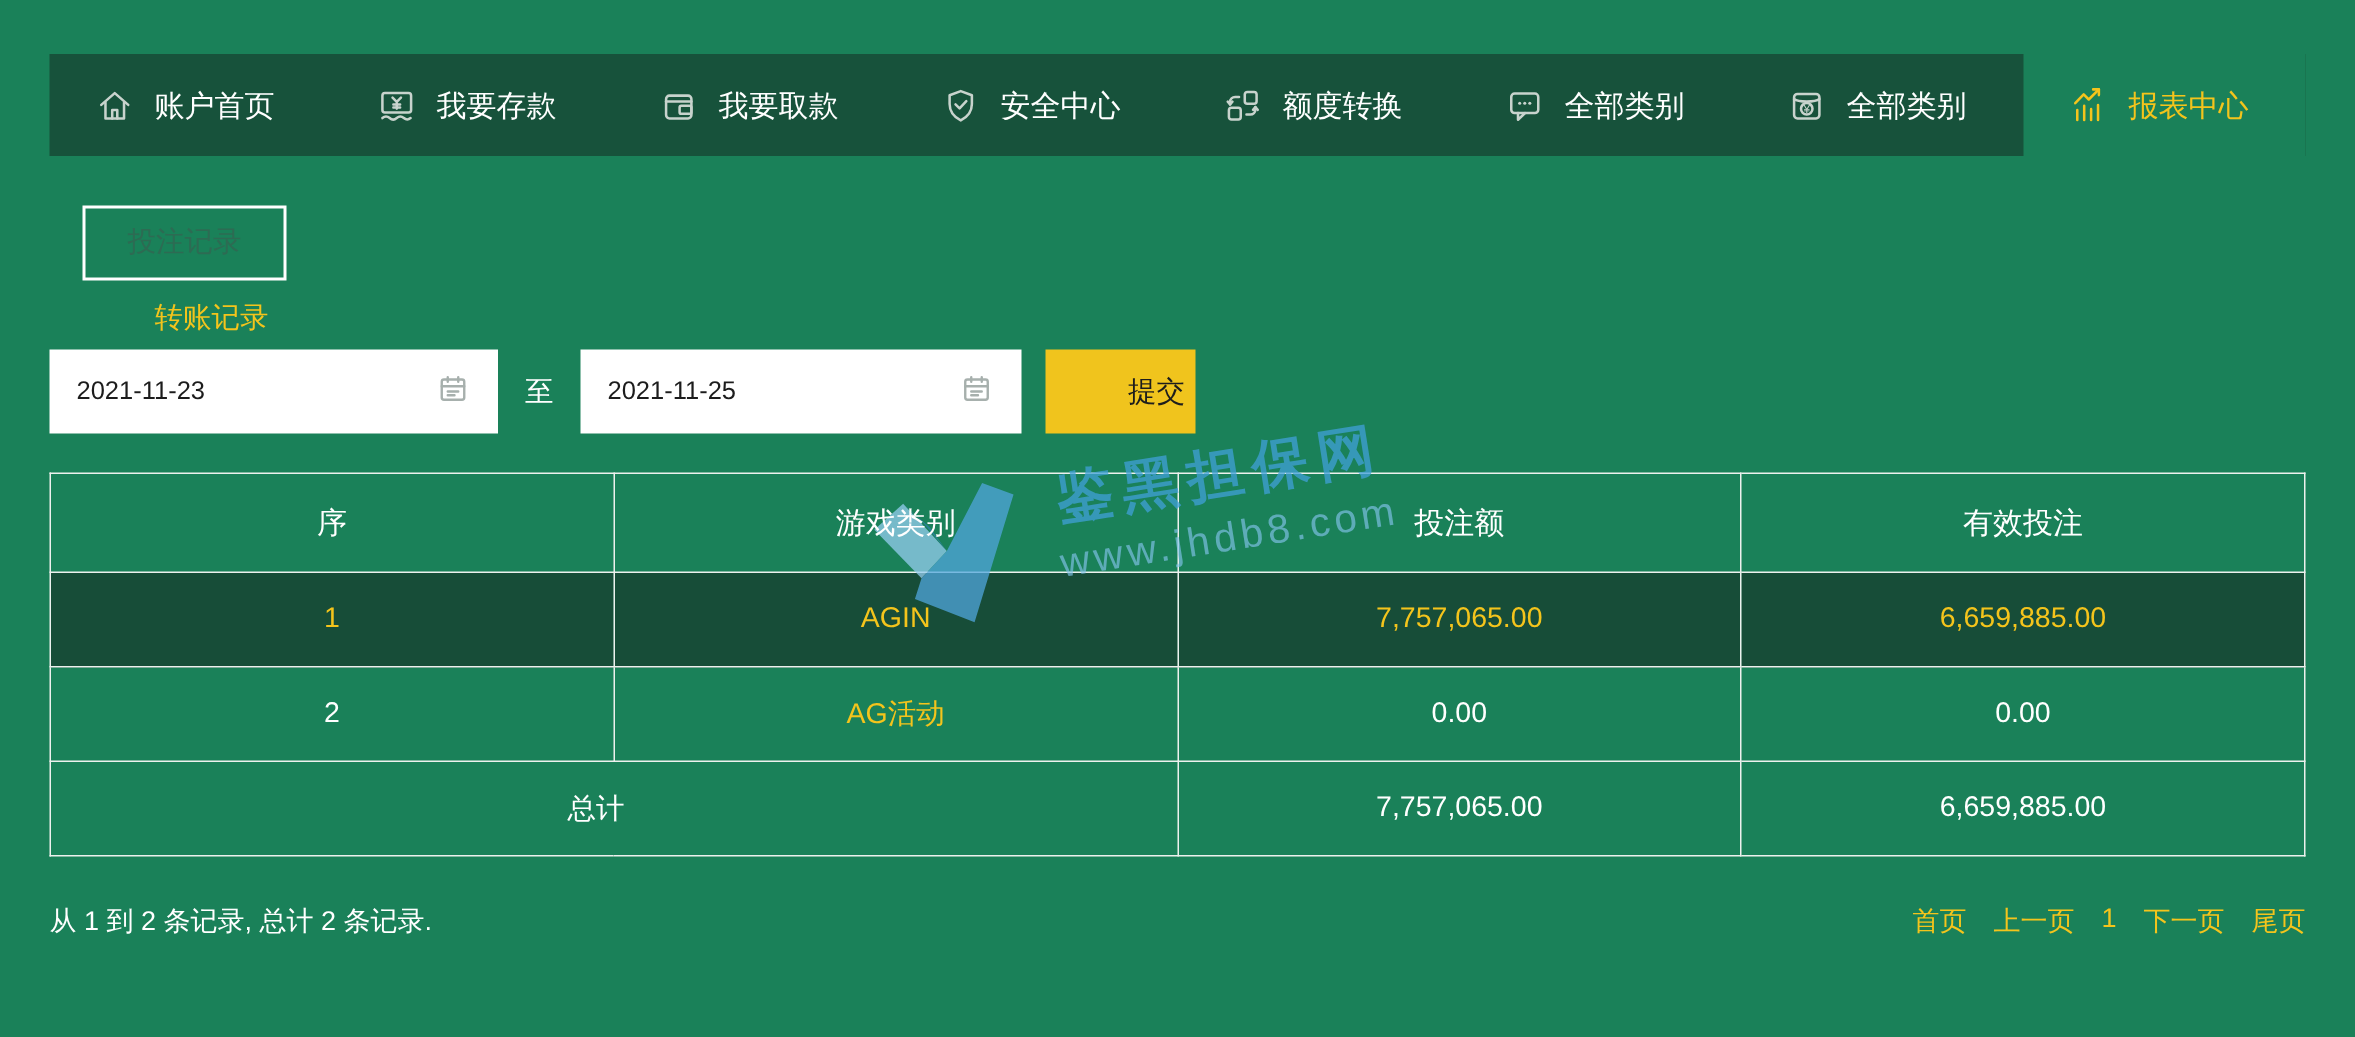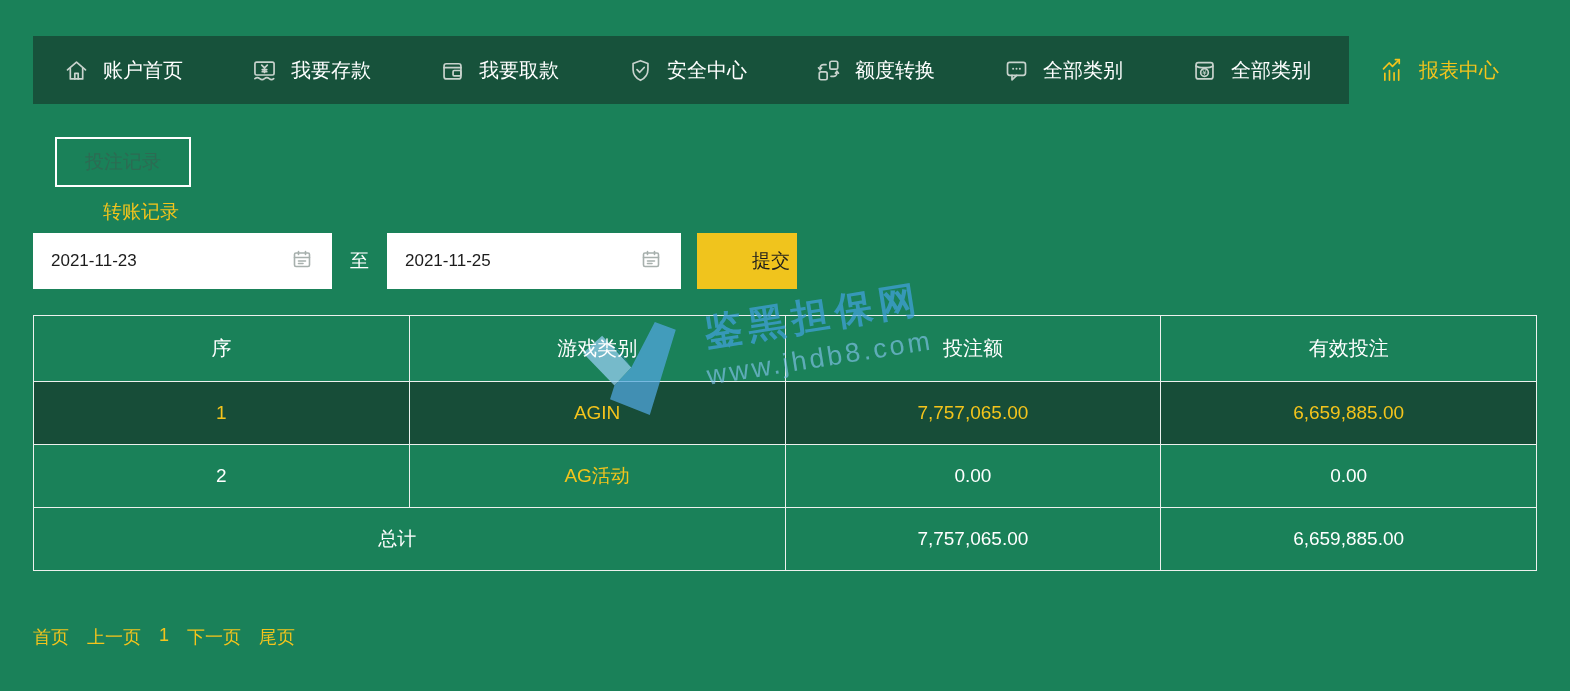--- a/index.html
+++ b/index.html
@@ -43,21 +43,21 @@
   tr.hl { background:#174d38; }
   .ylw { color:#f4c41c !important; }
   td.total-label { text-align:right; padding-right:24px; }
   .cell-text { position:relative; z-index:2; }
   .cat-link { cursor:pointer; }
 
   
   .footer { position:absolute; left:33px; top:602px; width:1504px; display:flex;
             justify-content:space-between; align-items:center; color:#ffffff; font-size:18px; }
   .pagination { display:flex; gap:18px; color:#f4c41c; font-size:18px; }
-  .page-link { cursor:pointer;margin-top:23px; }
+  .page-link { cursor:pointer; }
 
   
   .watermark { position:absolute; left:578px; top:298px; z-index:1; pointer-events:none; }
   .wm-inner { display:flex; align-items:flex-start; transform:rotate(-9deg); }
   .wm-text { margin-left:10px; margin-top:2px; }
   .wm-title { font-size:38px; font-weight:700; letter-spacing:6px; color:rgba(64,160,216,0.75); }
   .wm-url { font-size:27px; letter-spacing:3px; color:rgba(130,195,235,0.65); margin-top:2px; margin-left:-4px; }
 </style>
 </head>
 <body>
@@ -209,20 +209,21 @@
         </tr>
         <tr>
   <td colspan="2" class="total-label"><span class="cell-text">总计</span></td>
   <td><span class="cell-text">7,757,065.00</span></td>
   <td><span class="cell-text">6,659,885.00</span></td>
         </tr>
       </tbody>
   </table>
 
   <div class="footer">
+    <span>从 1 到 2 条记录, 总计 2 条记录.</span>
     <div class="pagination" id="pagination">
         <span class="page-link">首页</span>
         <span class="page-link">上一页</span>
         <span class="page-link">1</span>
         <span class="page-link">下一页</span>
         <span class="page-link">尾页</span>
       </div>
   </div>
 
   <div class="watermark">

